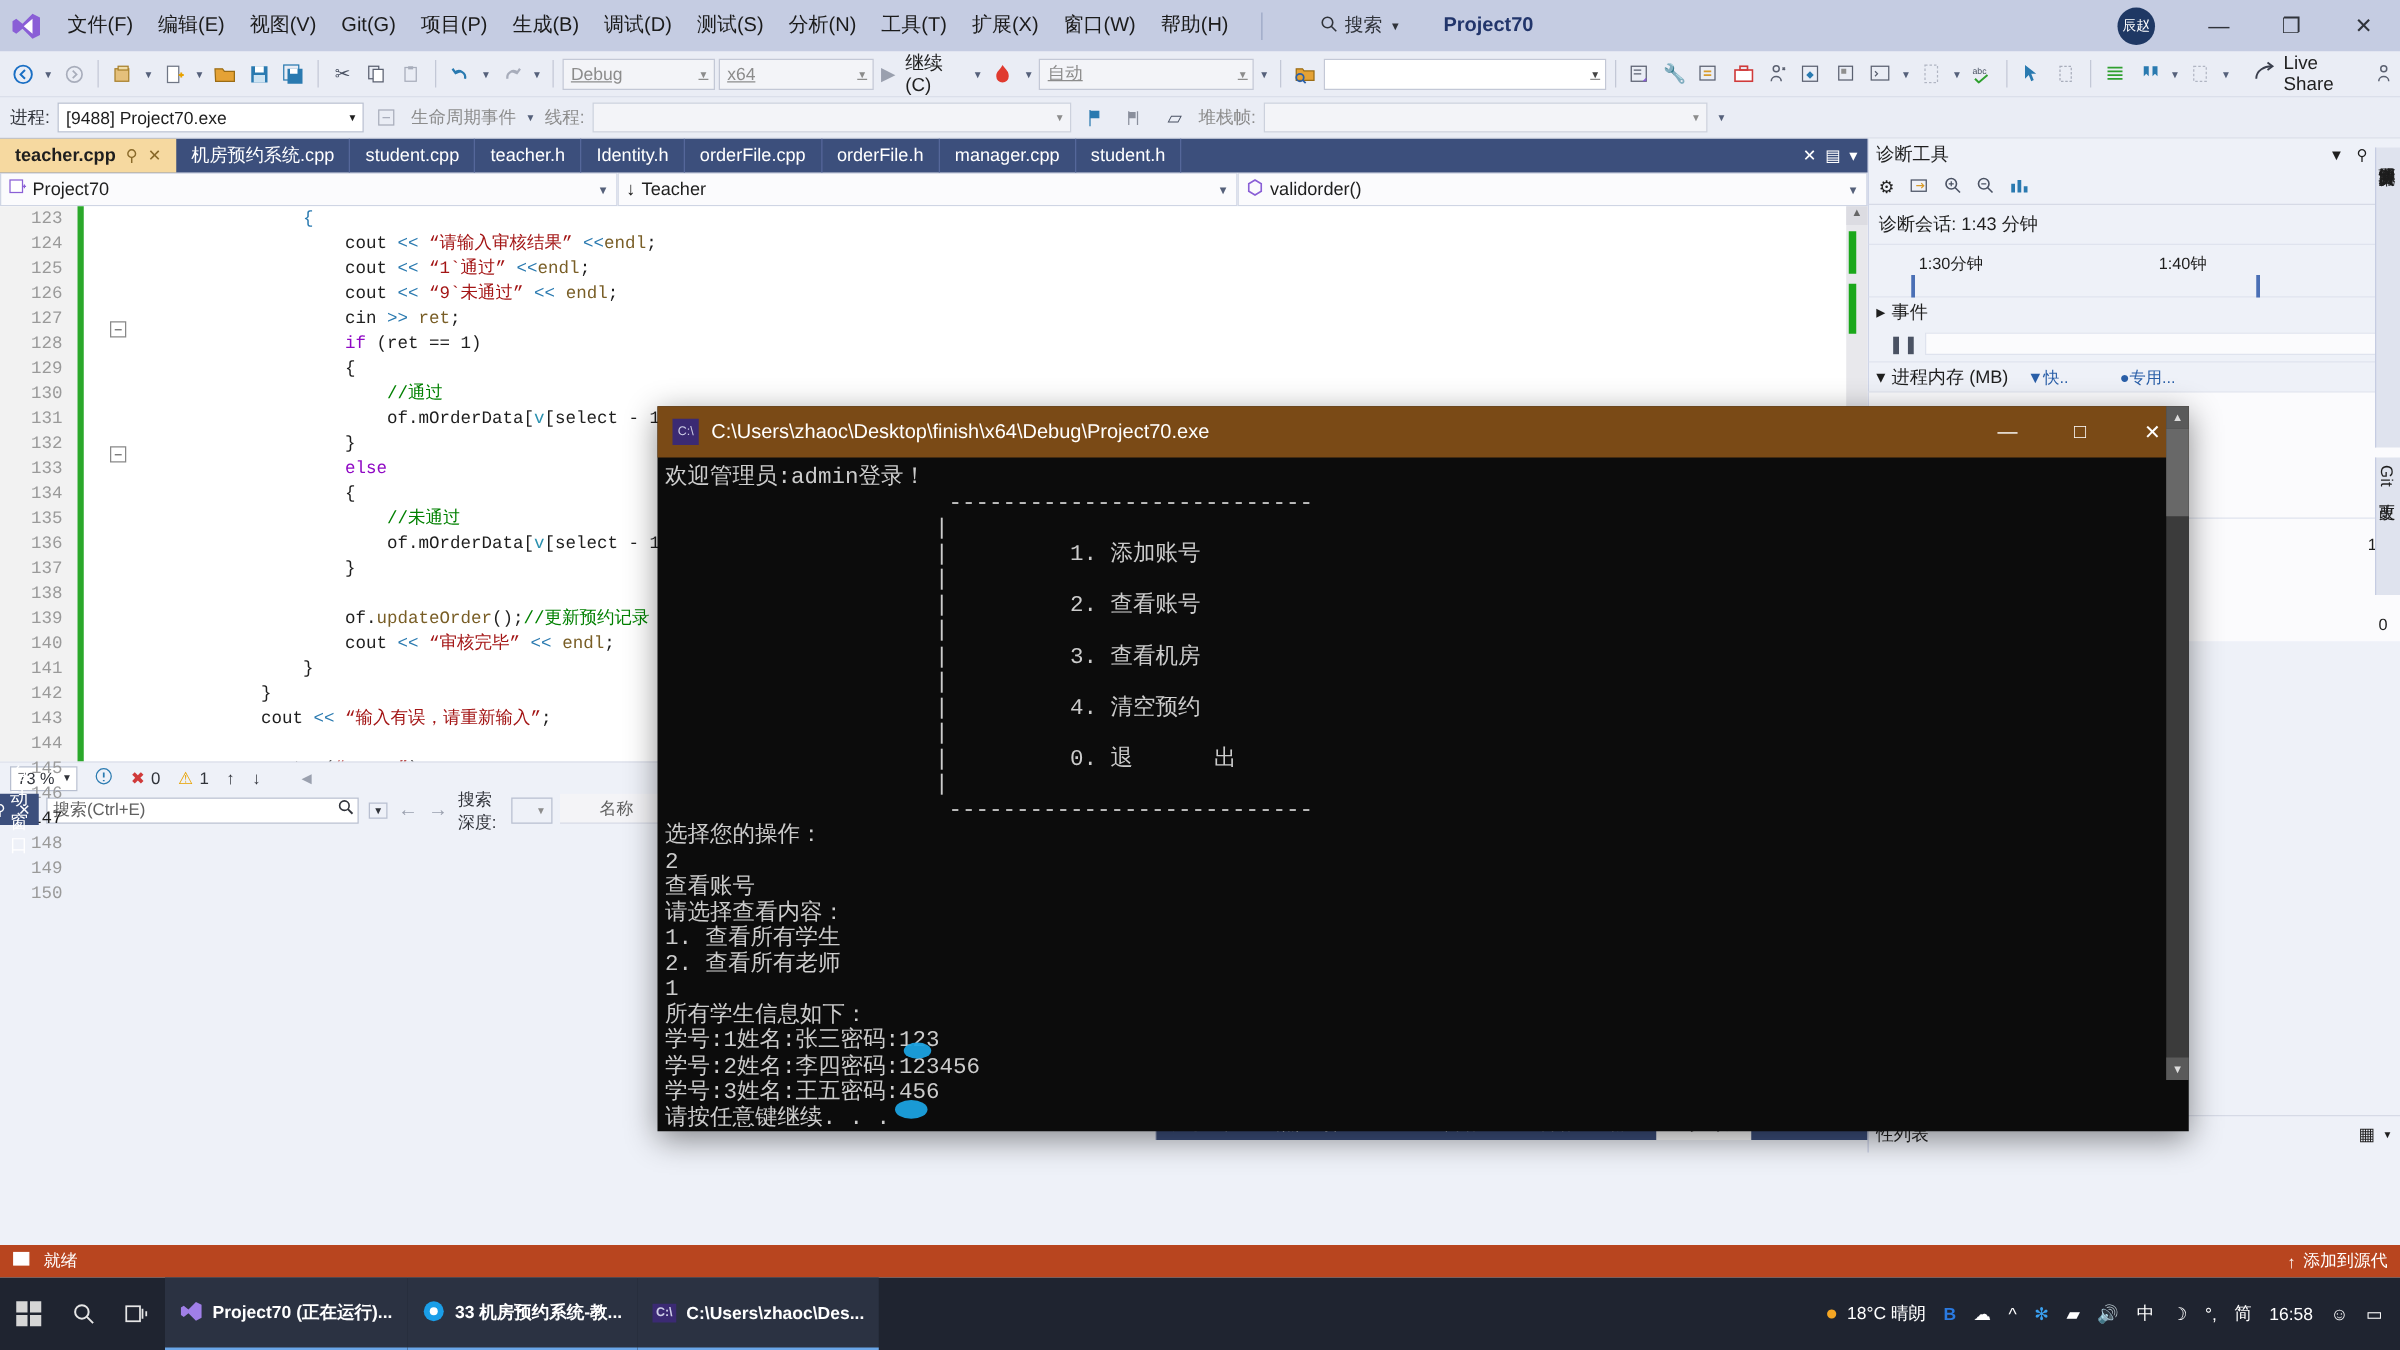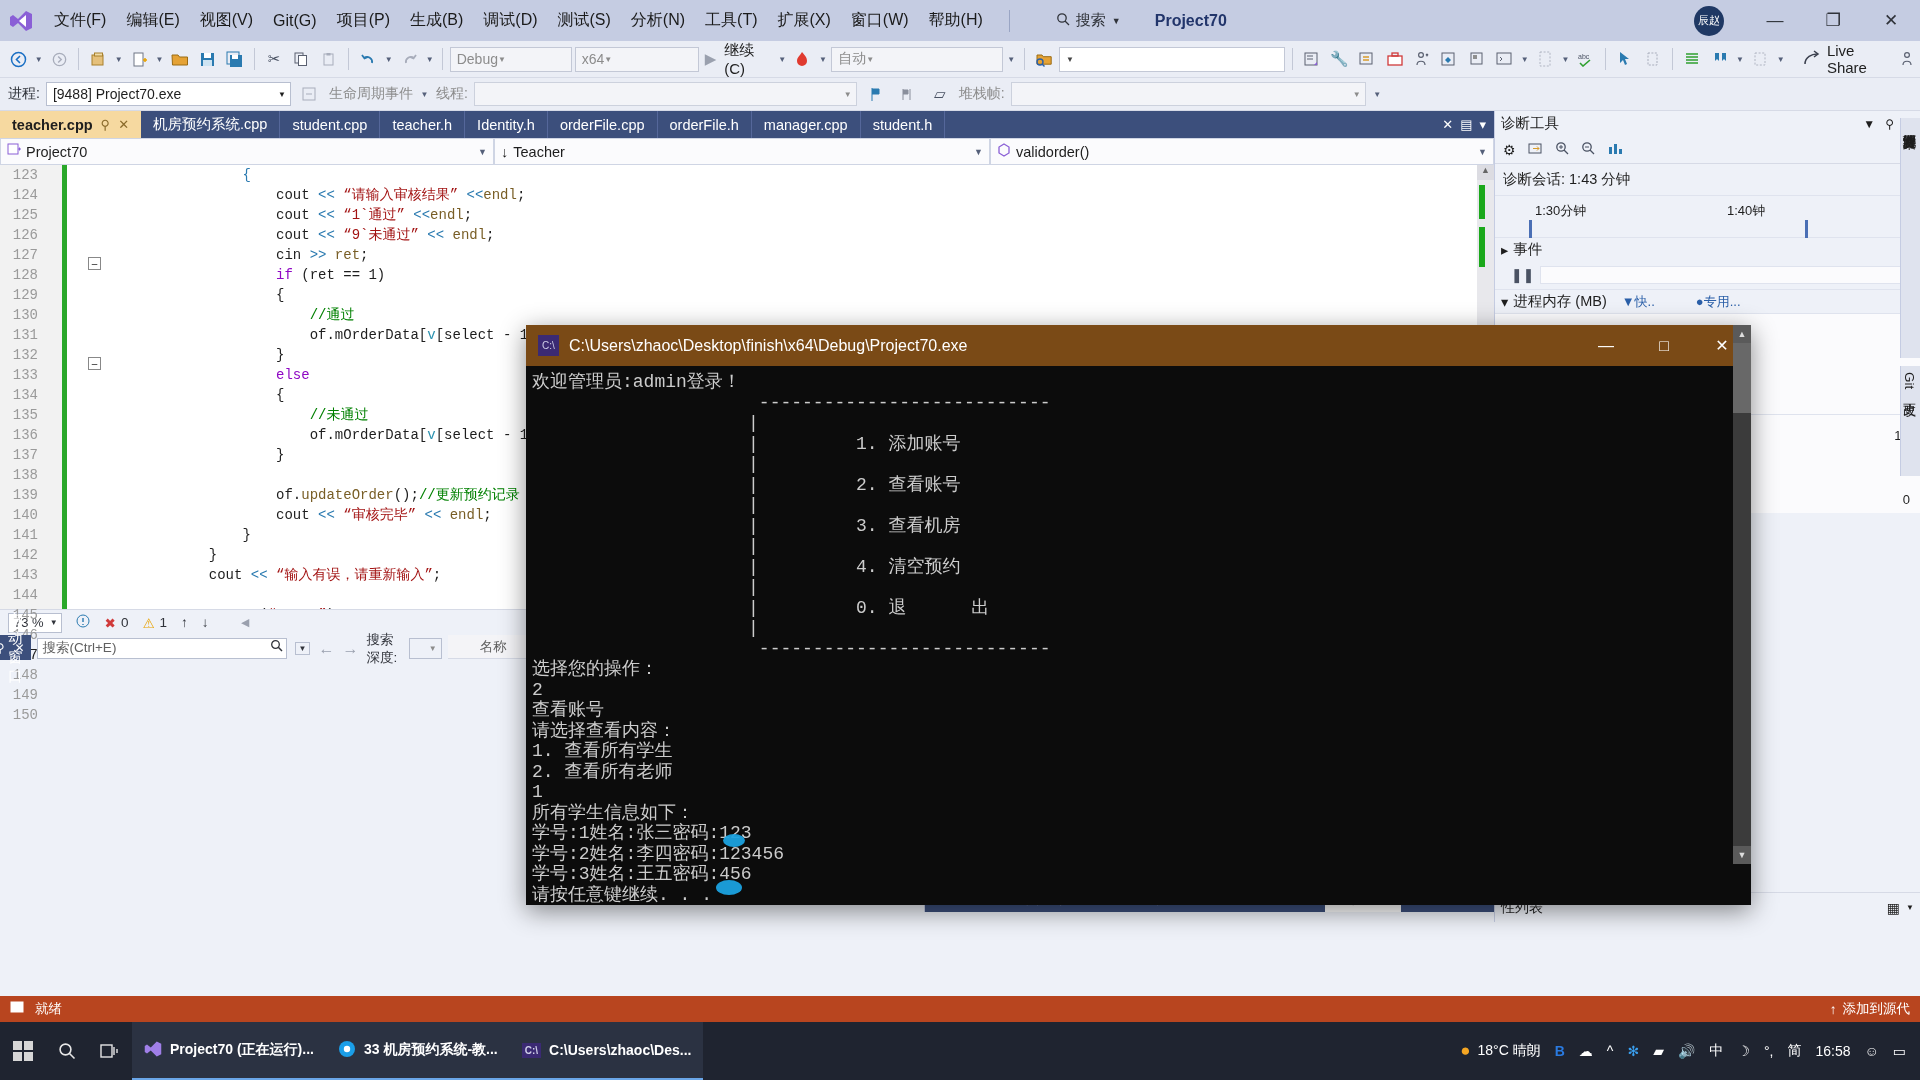--- a/index.html
+++ b/index.html
@@ -22,21 +22,21 @@
   .win-controls { position:absolute; right:0; top:0; height:41px; display:flex; align-items:center; }
   .win-btn { width:58px; height:41px; display:flex; align-items:center; justify-content:center; font-size:17px; color:#30333a; }
   .avatar { width:30px; height:30px; border-radius:50%; background:#1f3864; color:#fff; font-size:11px;
             display:flex; align-items:center; justify-content:center; margin-right:22px; }
   
   .toolbar { height:37px; background:#eaedf5; display:flex; align-items:center; padding-left:6px; gap:3px; border-bottom:1px solid #d6dae6; }
   .tb-ico { width:26px; height:26px; display:flex; align-items:center; justify-content:center; font-size:15px; color:#4a5263; }
   .tb-sep { width:1px; height:22px; background:#c3c8d6; margin:0 4px; }
   .tb-caret { font-size:8px; color:#55607a; width:11px; display:flex; align-items:center; justify-content:center;}
   .tb-combo { height:25px; min-width:86px; border:1px solid #c3c8d6; background:#f3f4f8; color:#8c8c8c;
-              font-size:14px; display:flex; align-items:center; padding:0 4px 0 6px; }
+              font-size:14px; display:flex; align-items:center; justify-content:space-between; padding:0 4px 0 6px;text-decoration:underline; }
   .tb-combo.wide { min-width:122px; }
   .tb-combo.x64 { min-width:124px; }
   .tb-combo.auto { min-width:172px; }
   .tb-combo.find { min-width:200px; background:#fff; }
   .tb-run { color:#9aa0ae; font-size:15px; padding:0 3px; }
   .tb-text { font-size:15px; color:#1e1e1e; padding:0 2px; }
   .live-share { display:flex; align-items:center; gap:6px; font-size:15px; color:#1e1e1e; margin-left:14px; }
   
   .debugbar { height:33px; background:#eaedf5; display:flex; align-items:center; padding-left:8px; gap:6px; border-bottom:1px solid #d6dae6; font-size:14px; color:#30333a; }
   .dbg-combo { height:24px; border:1px solid #b8bfd0; background:#fff; display:flex; align-items:center;
@@ -47,21 +47,21 @@
   .tab { padding:0 12px; display:flex; align-items:center; color:#fff; border-right:1px solid #55679a; white-space:nowrap; }
   .tab.active { background:#f6d9a0; color:#1e1e1e; font-weight:bold; border-right:none; }
   .tab .pin, .tab .close { margin-left:8px; font-size:13px; color:#8a6a2a; }
   .tabrow-right { position:absolute; right:0; top:0; height:27px; display:flex; align-items:center; gap:7px; padding-right:8px; color:#fff; font-size:13px; }
   
   .crumbs { height:27px; background:#eef1f8; display:flex; align-items:stretch; font-size:14.5px; }
   .crumb { display:flex; align-items:center; gap:5px; border:1px solid #cfd5e4; background:#fbfbfd; padding:0 6px; }
   .crumb .cb-caret { margin-left:auto; font-size:9px; color:#55607a; }
   
   .editor-wrap { position:relative; height:444px; background:#fff; display:flex; }
-  .gutter { width:62px; background:#f2f2f2; text-align:right; padding-right:24px; }
+  .gutter { width:62px; background:#f2f2f2; text-align:right; padding-right:12px; }
   .codearea { position:relative; flex:1; overflow:hidden; }
   .codeline { height:20px; line-height:20px; font-family:"Liberation Mono","DejaVu Sans Mono",monospace; font-size:14px; white-space:pre; }
   .gutter .codeline { color:#9a9a9a; }
   .chgbar { position:absolute; left:62px; top:0; width:5px; height:100%; }
   .kw2 { color:#8f08c4; }
   .str { color:#a31515; }
   .cmt { color:#008000; }
   .op  { color:#2a7ab0; }
   .fn  { color:#795e26; }
   .var { color:#2b91af; }

